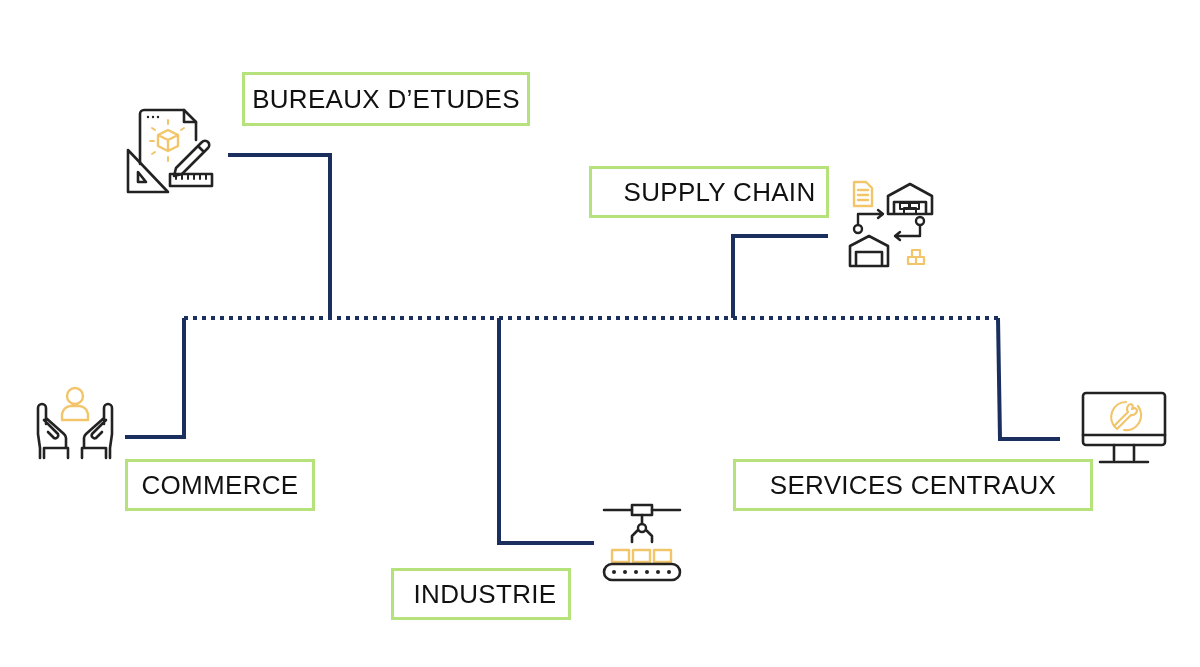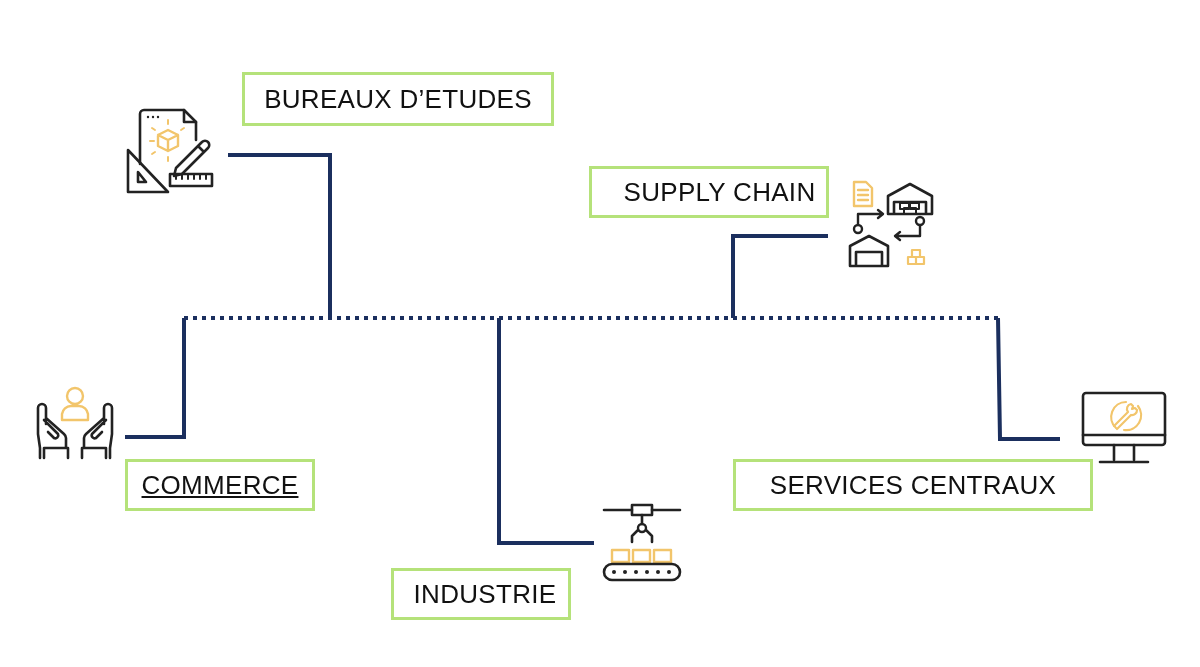--- a/index.html
+++ b/index.html
@@ -22,23 +22,23 @@
 
   <line x1="184" y1="318" x2="998" y2="318" stroke="#1b2f5e" stroke-width="4" stroke-dasharray="4 5" fill="none"></line>
 
   <polyline points="228,155 330,155 330,318" stroke="#1b2f5e" stroke-width="4" fill="none"></polyline>
   <polyline points="733,318 733,236 828,236" stroke="#1b2f5e" stroke-width="4" fill="none"></polyline>
   <polyline points="184,318 184,437 125,437" stroke="#1b2f5e" stroke-width="4" fill="none"></polyline>
   <polyline points="499,318 499,543 594,543" stroke="#1b2f5e" stroke-width="4" fill="none"></polyline>
   <polyline points="998,318 1000,439 1060,439" stroke="#1b2f5e" stroke-width="4" fill="none"></polyline>
 </svg>
 
-<div class="label-box" style="left:242px; top:72px; width:312px; height:54px;">BUREAUX D’ETUDES</div>
+<div class="label-box" style="left:242px; top:72px; width:288px; height:54px;">BUREAUX D’ETUDES</div>
 <div class="label-box" style="left:589px; top:166px; width:240px; height:52px;padding-left:21px;">SUPPLY CHAIN</div>
-<div class="label-box" style="left:125px; top:459px; width:190px; height:52px;text-decoration:underline;">COMMERCE</div>
+<div class="label-box" style="left:125px; top:459px; width:190px; height:52px;">COMMERCE</div>
 <div class="label-box" style="left:391px; top:568px; width:180px; height:52px;padding-left:8px;">INDUSTRIE</div>
 <div class="label-box" style="left:733px; top:459px; width:360px; height:52px;">SERVICES CENTRAUX</div>
 
 <div class="icon" style="left:124px; top:106px; width:92px; height:90px;">
   <svg viewBox="0 0 92 90" fill="none" stroke-linecap="round" stroke-linejoin="round">
     <path d="M16 58 V8 a4 4 0 0 1 4 -4 H60 L72 16 V34" stroke="#222" stroke-width="2.6"></path>
     <path d="M60 4 V16 H72" stroke="#222" stroke-width="2.6"></path>
     <circle cx="24" cy="11" r="1.2" fill="#222" stroke="none"></circle>
     <circle cx="29" cy="11" r="1.2" fill="#222" stroke="none"></circle>
     <circle cx="34" cy="11" r="1.2" fill="#222" stroke="none"></circle>

